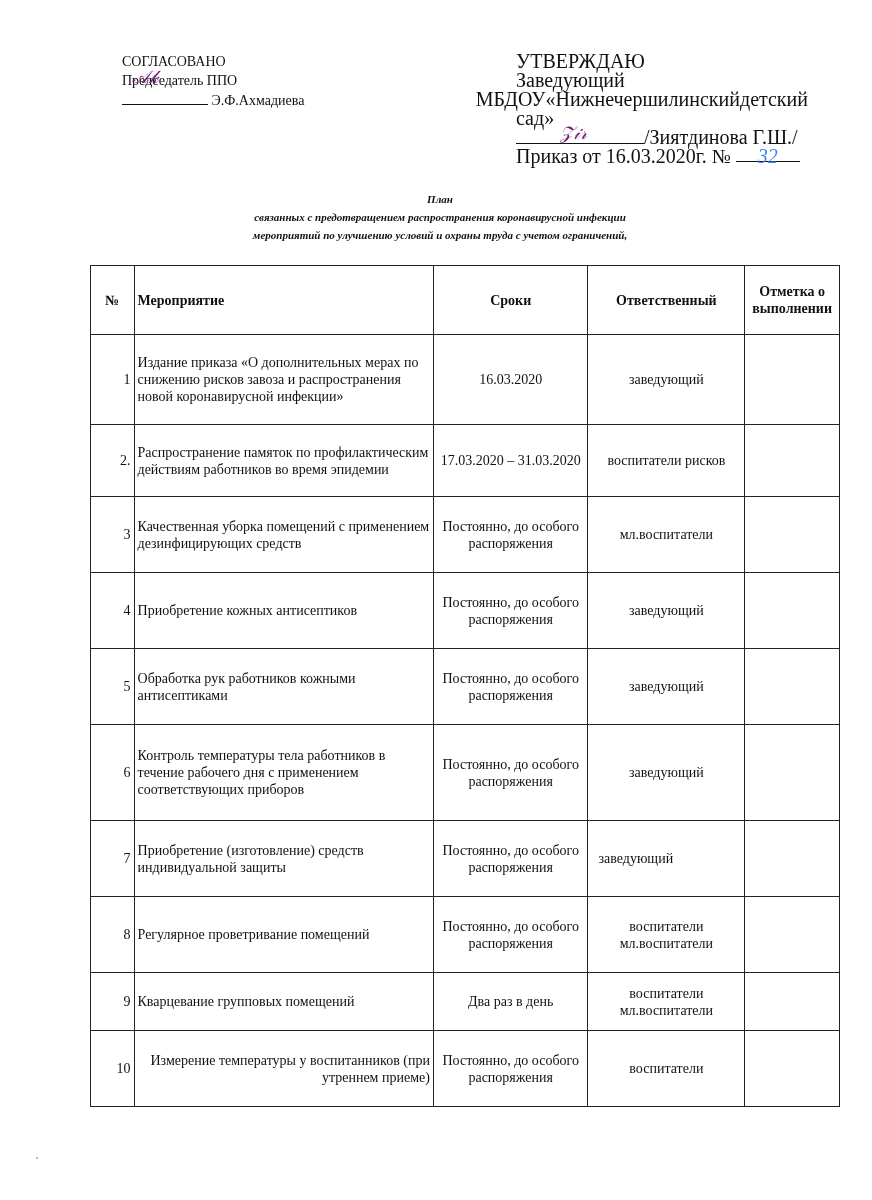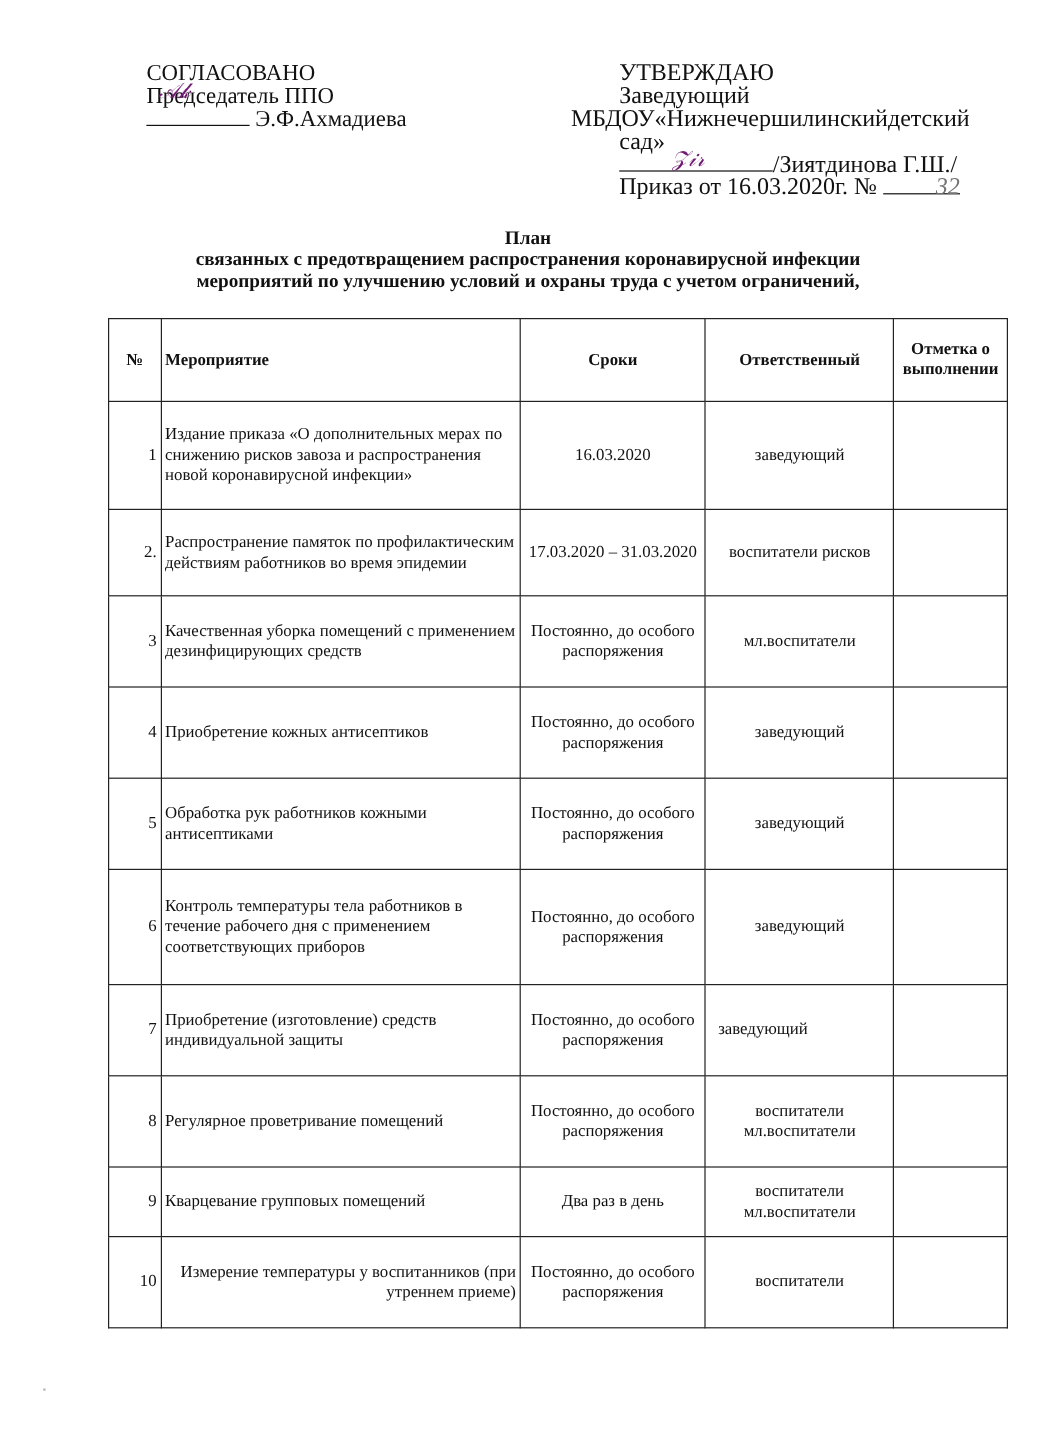--- a/index.html
+++ b/index.html
@@ -2,34 +2,34 @@
 <html><head>
 <meta charset="utf-8">
 <style>
   html, body { margin: 0; padding: 0; background: #ffffff; }
   body {
     width: 872px; height: 1200px; position: relative; overflow: hidden;
     font-family: "Liberation Serif", "DejaVu Serif", serif;
     color: #111;
   }
   .header-left {
-    position: absolute; left: 122px; top: 52px; font-size: 19px; line-height: 19px;
+    position: absolute; left: 122px; top: 52px; font-size: 14px; line-height: 19px;
   }
   .header-right {
     position: absolute; left: 516px; top: 52px; width: 292px; font-size: 20px; line-height: 19px;
   }
   .underline { display: inline-block; border-bottom: 1px solid #111; height: 14px; vertical-align: baseline; }
   .justify-line { display: flex; justify-content: flex-end; }
   .sig {
     position: absolute; color: #701a75; font-style: italic; font-size: 18px;
     font-family: "DejaVu Serif", serif;
   }
   .title-block {
     position: absolute; left: 90px; top: 190px; width: 700px; text-align: center;
-    font-weight: bold; font-size: 16px; line-height: 18px;
+    font-weight: bold; font-size: 11px; line-height: 18px; font-style: italic;
   }
   table.plan {
     position: absolute; left: 90px; top: 265px; width: 750px;
     border-collapse: collapse; font-size: 14px; line-height: 17px;
   }
   table.plan td, table.plan th {
     border: 1px solid #222; padding: 2px 3px; vertical-align: middle;
   }
   table.plan th { font-weight: bold; text-align: center; height: 64px; }
   .c-num { width: 33px; text-align: right; }
@@ -61,21 +61,21 @@
     <span>МБДОУ</span>
     <span>«Нижнечершилинский</span>
     <span>детский</span>
   </div>
   <div>сад»</div>
   <div>
     <span class="underline" style="width:128px;"></span><span>/Зиятдинова Г.Ш./</span>
   </div>
   <div>
     <span>Приказ от 16.03.2020г. №</span>
-    <span class="underline" style="width:64px; text-align:right; font-style:italic; color:#737373;">32</span>
+    <span class="underline" style="width:64px; text-align:center; font-style:italic; color:#3b82f6;">32</span>
   </div>
 </div>
 <div class="sig" style="left:560px; top:122px;">𝒵𝒾𝓇</div>
 
 <div class="title-block">
   <div>План</div>
   <div>связанных с предотвращением распространения коронавирусной инфекции</div>
   <div>мероприятий по улучшению условий и охраны труда с учетом ограничений,</div>
 </div>
 

